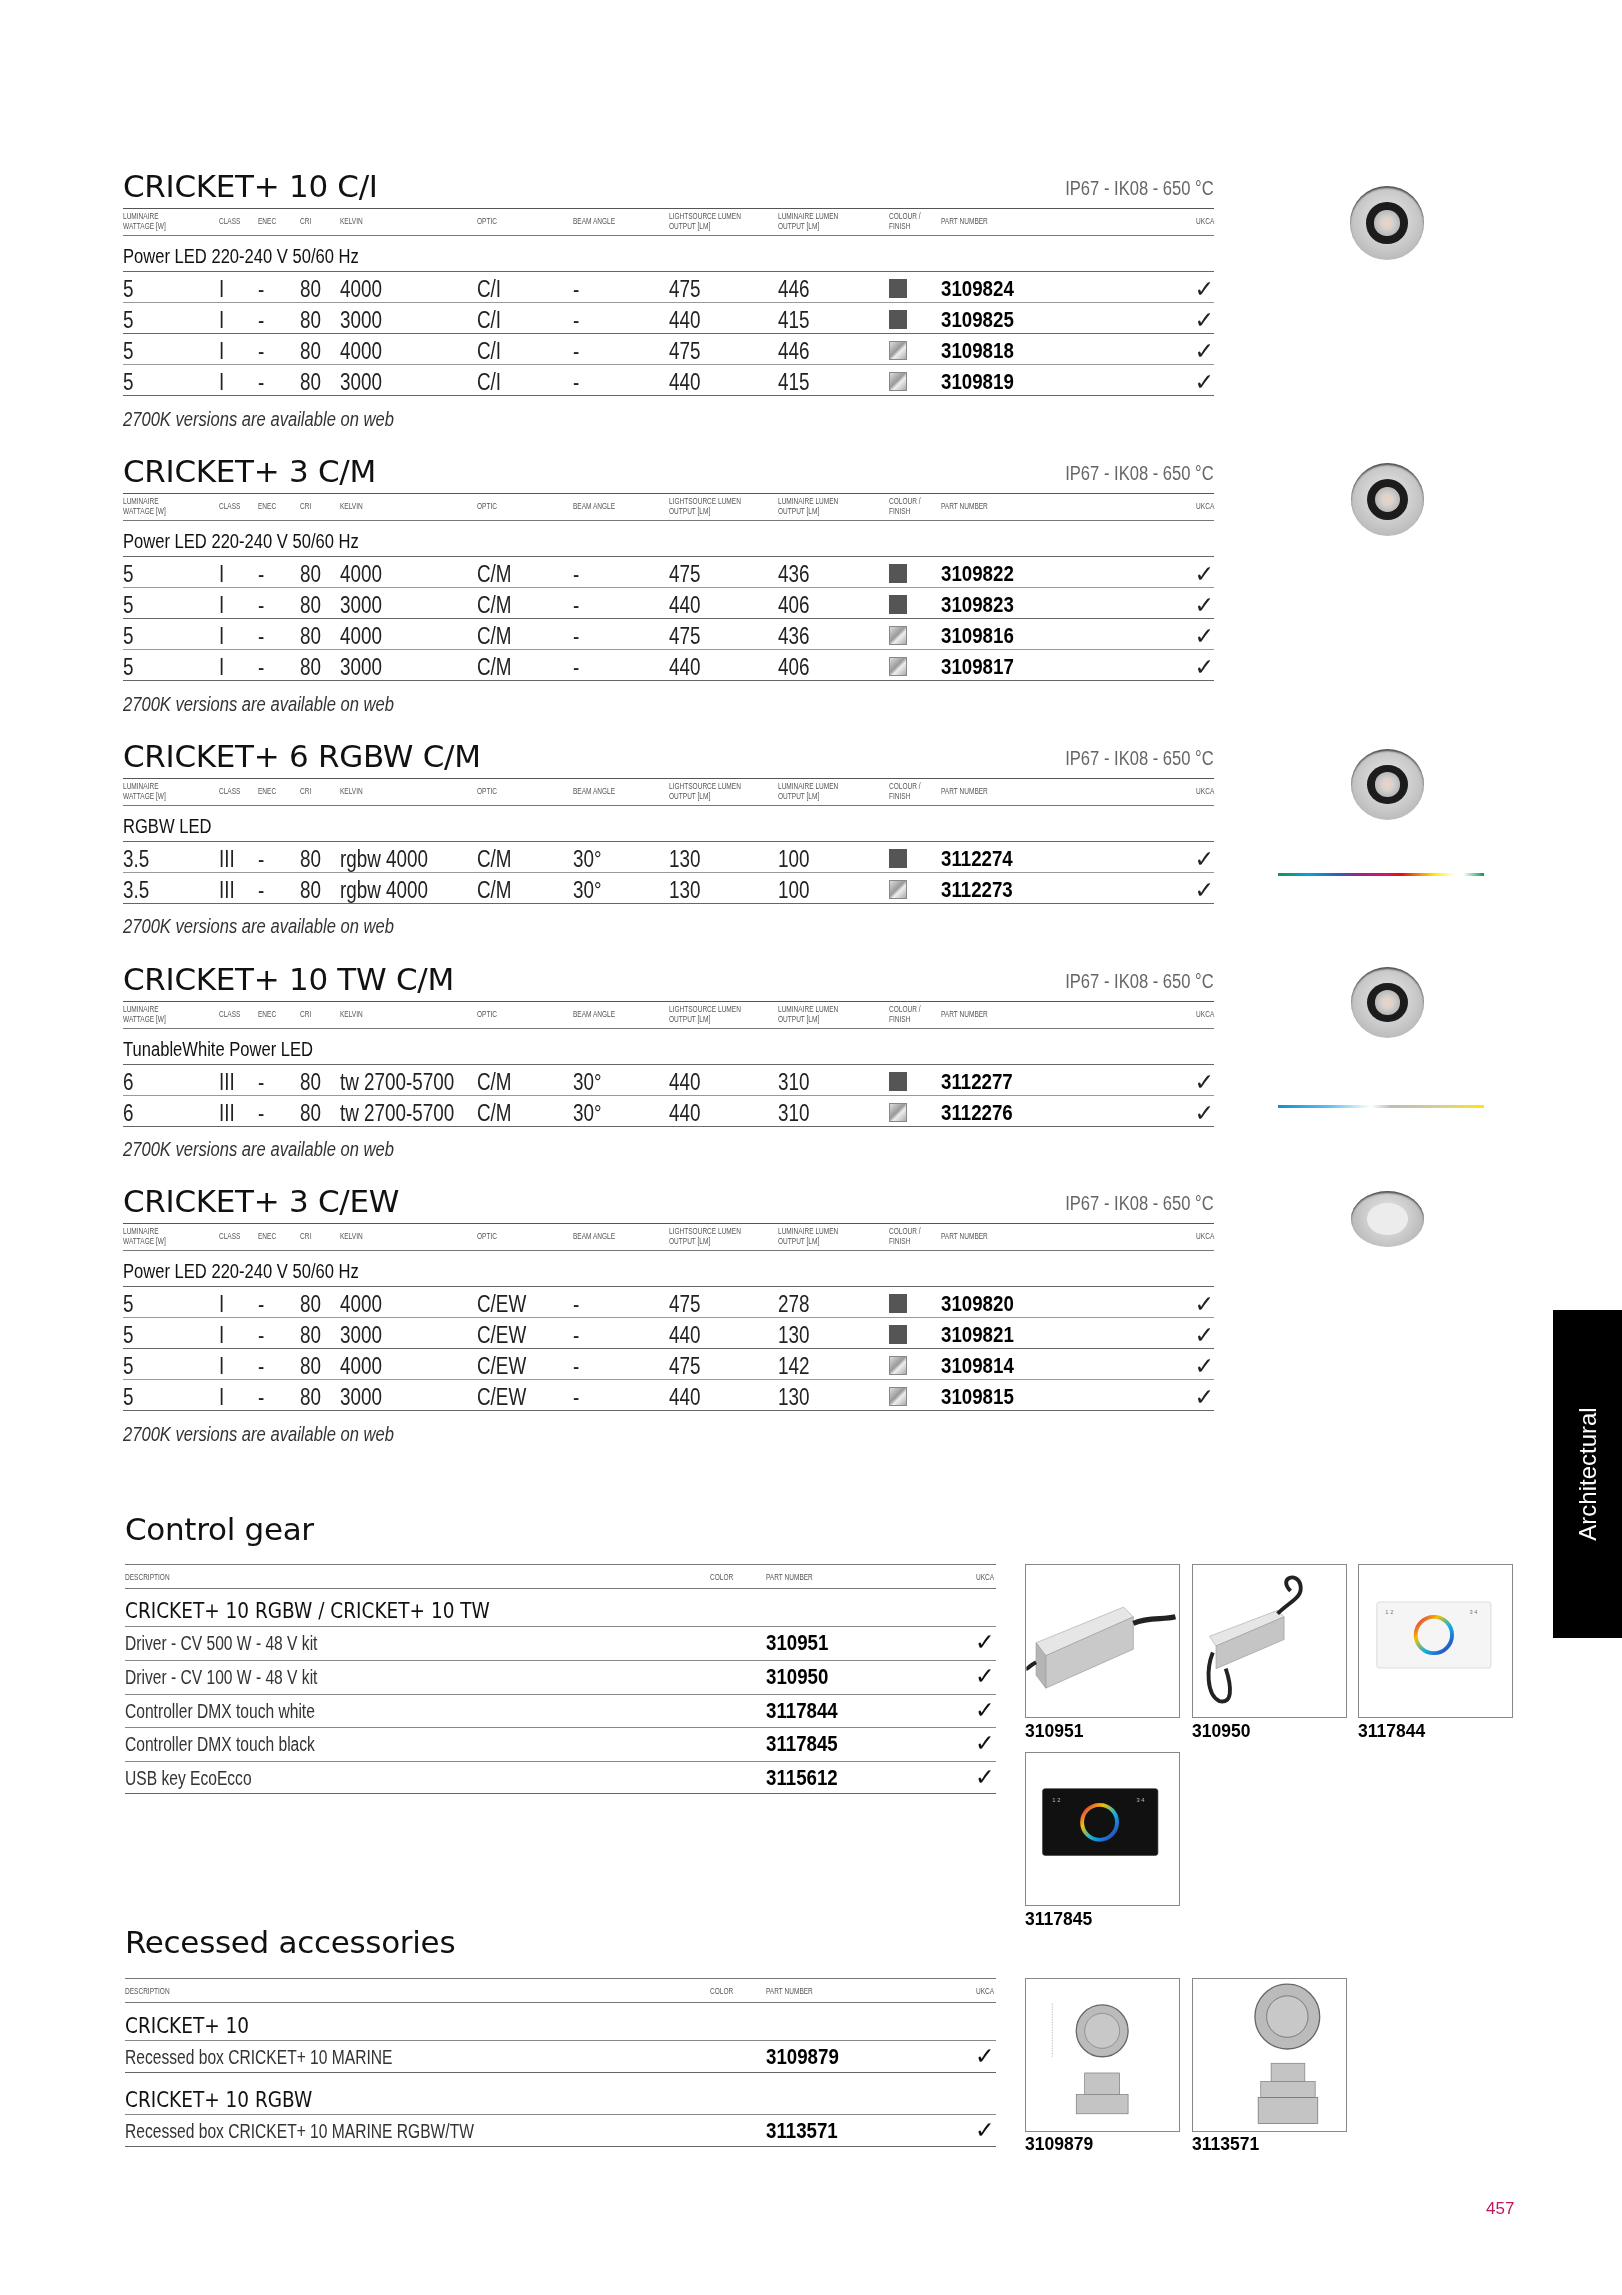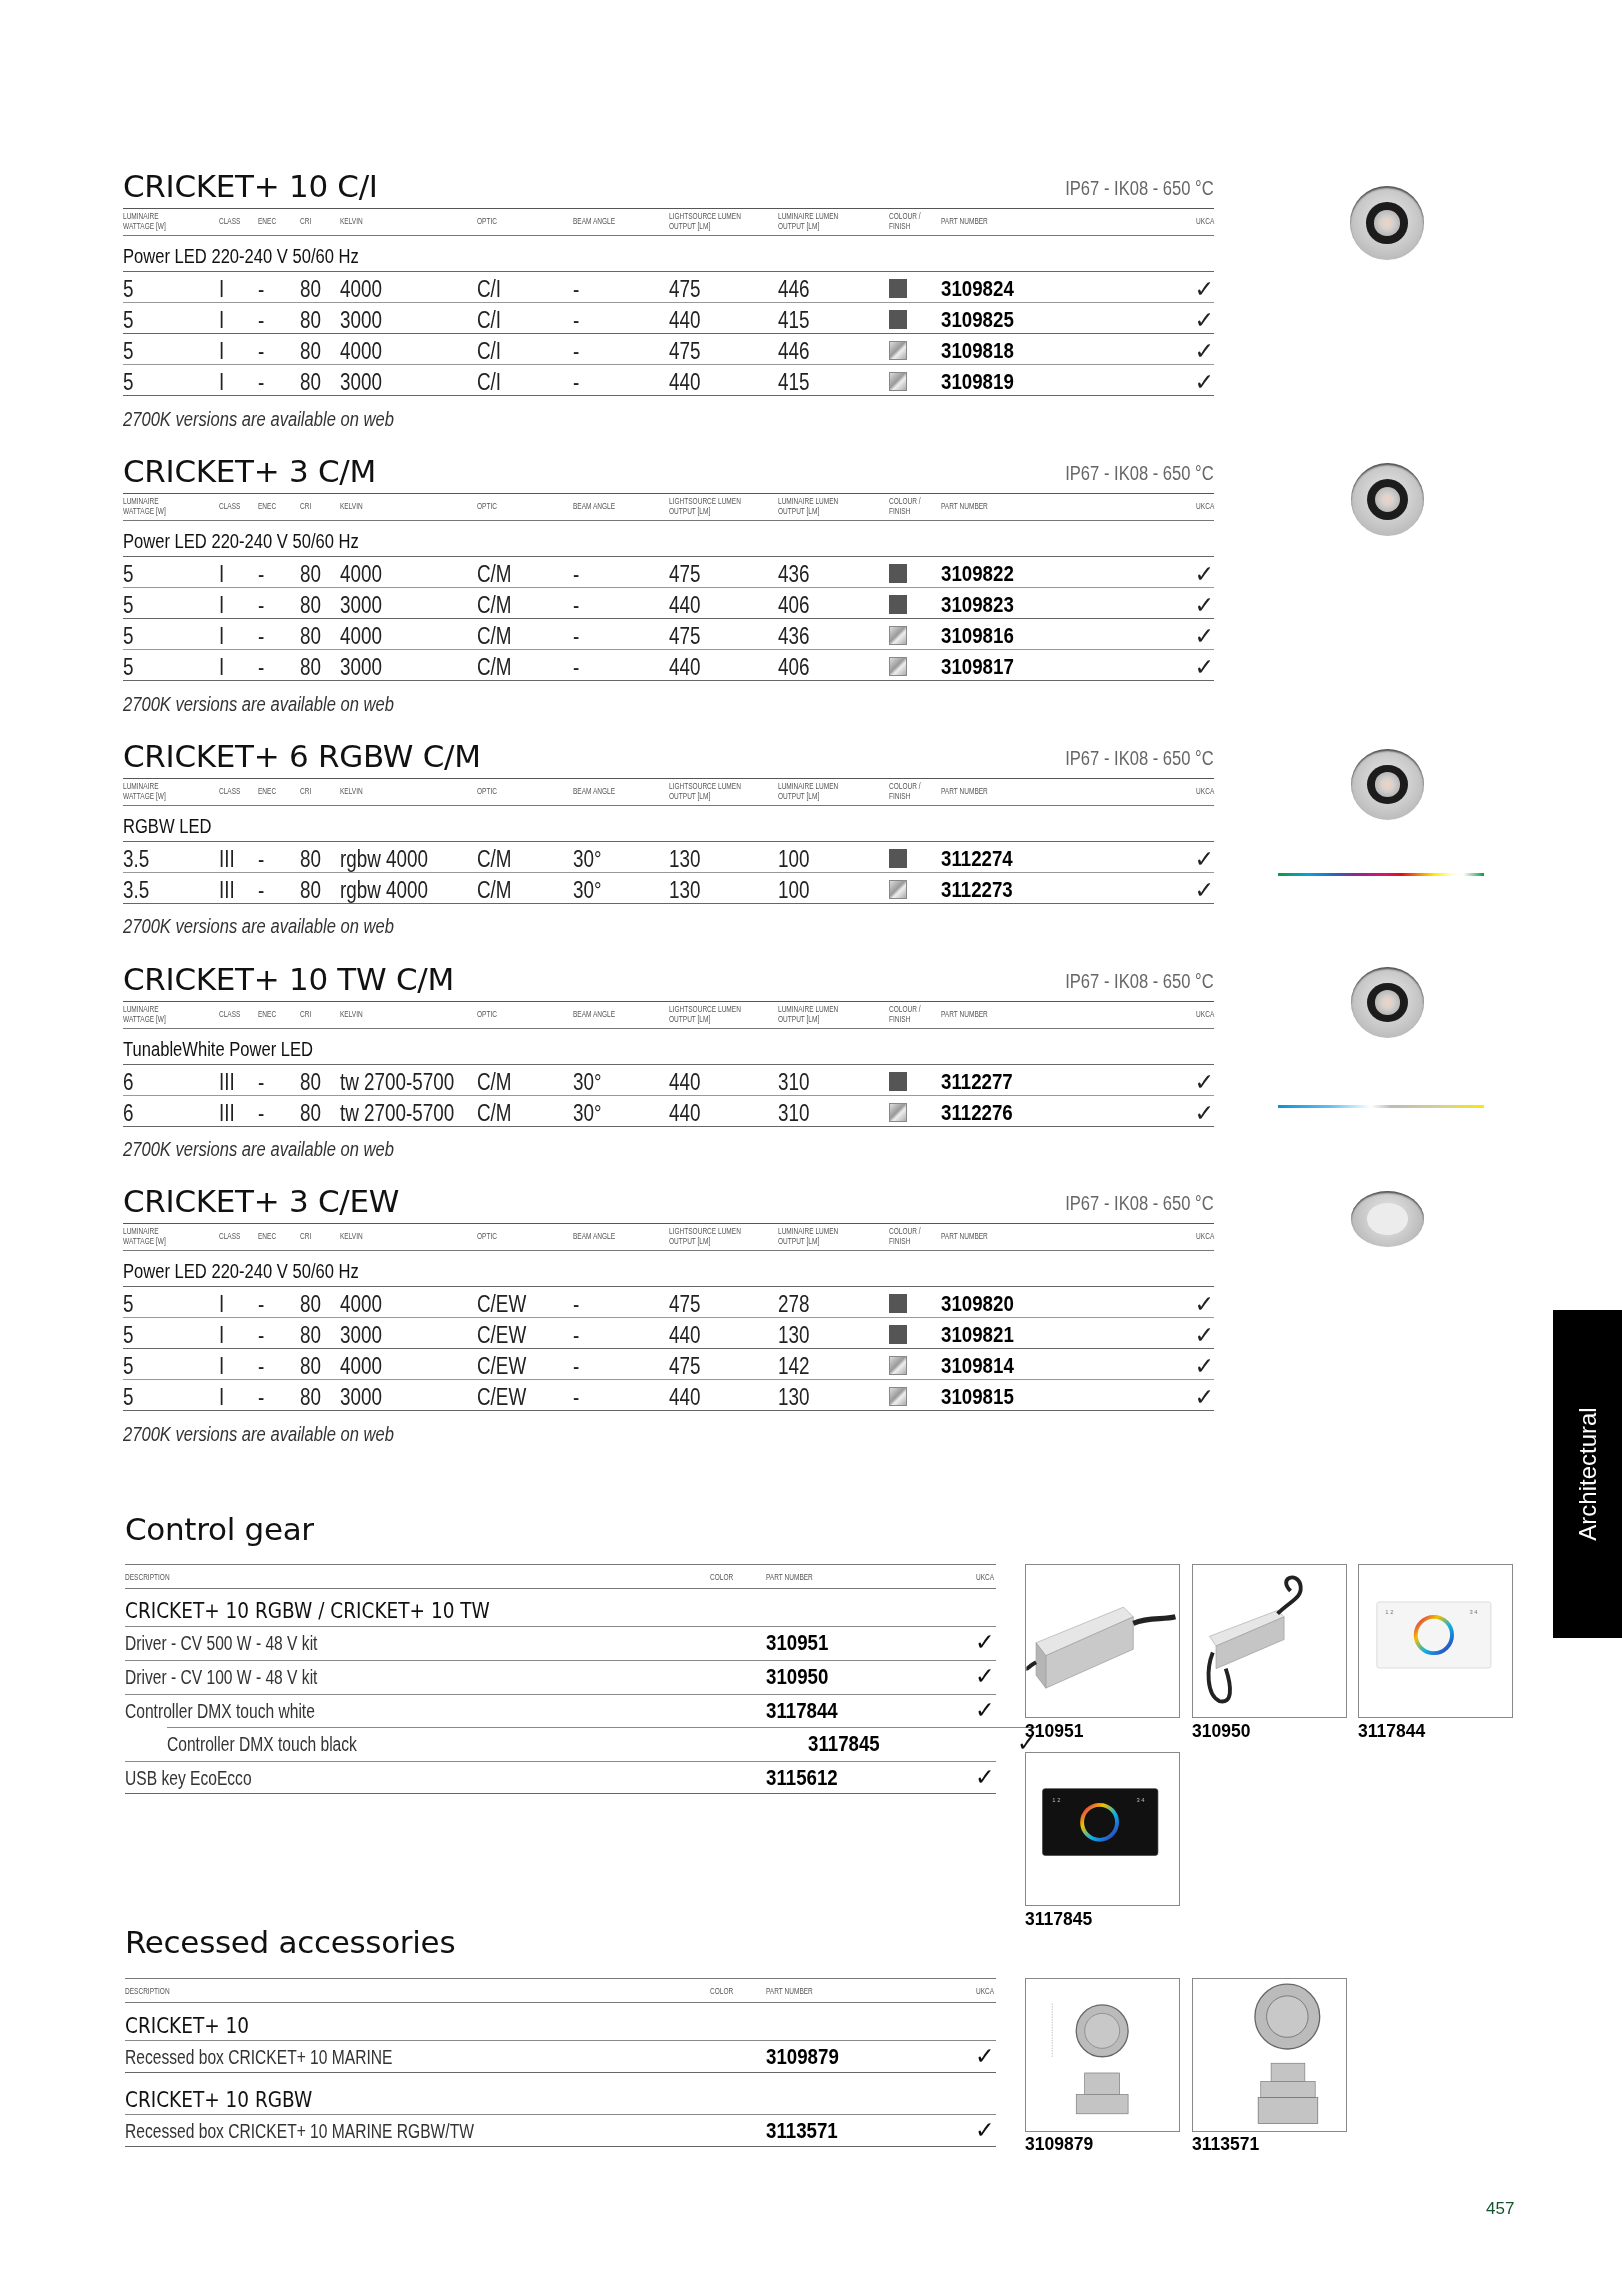--- a/index.html
+++ b/index.html
@@ -39,21 +39,21 @@
   .grp { position:absolute; left:0; font-size:21px; color:#111; font-family:"DejaVu Sans", sans-serif; transform:scaleX(0.88); transform-origin:left center; white-space:nowrap; }
   .srow { position:absolute; left:0; width:100%; height:31px; border-top:1.9px solid #888; }
   .srow.last { border-bottom:1.9px solid #666; }
   .srow .d { position:absolute; left:0; top:4.5px; font-size:19.5px; color:#333; transform:scaleX(0.8); transform-origin:left center; white-space:nowrap; }
   .srow .p { position:absolute; left:641px; top:3.2px; font-size:22px; font-weight:bold; color:#000; transform:scaleX(0.85); transform-origin:left center; }
   .srow .k { position:absolute; right:1.3px; top:1.3px; font-size:23.4px; }
   .thumb { position:absolute; border:1.3px solid #888; background:#fff; box-sizing:border-box; overflow:hidden; }
   .thumb-lbl { position:absolute; font-size:17.5px; font-weight:bold; color:#000; }
   .tab { position:absolute; left:1553px; top:1310px; width:70px; height:328px; background:#000; }
   .tab span { position:absolute; left:50%; top:50%; transform:translate(-50%,-50%) rotate(-90deg); color:#fff; font-size:24px; white-space:nowrap; font-family:"Liberation Sans", sans-serif; }
-  .pageno { position:absolute; left:1486px; top:2199px; font-size:17px; color:#14532d; }
+  .pageno { position:absolute; left:1486px; top:2199px; font-size:17px; color:#be185d; }
 </style>
 </head>
 <body>
 
 <div id="sections">
     <div class="sec" style="top: 168px;">
       <div class="sec-title">CRICKET+ 10 C/I</div>
       <div class="sec-ip">IP67 - IK08 - 650 °C</div>
       <div class="hdr">
       <span class="c-w"><span style="position:static;transform:none">LUMINAIRE</span><br><span style="position:static;transform:none">WATTAGE [W]</span></span>
@@ -428,21 +428,21 @@
       <div class="srow" style="top: 149px;">
         <span class="d">Driver - CV 100 W - 48 V kit</span>
       <span class="p">310950</span>
       <span class="k">✓</span>
       </div>
       <div class="srow" style="top: 183px;">
         <span class="d">Controller DMX touch white</span>
       <span class="p">3117844</span>
       <span class="k">✓</span>
       </div>
-      <div class="srow" style="top: 216px; margin-left: 42px;">
+      <div class="srow" style="top: 216px;">
         <span class="d">Controller DMX touch black</span>
       <span class="p">3117845</span>
       <span class="k">✓</span>
       </div>
       <div class="srow last" style="top: 250px;">
         <span class="d">USB key EcoEcco</span>
       <span class="p">3115612</span>
       <span class="k">✓</span>
       </div>
     </div>

